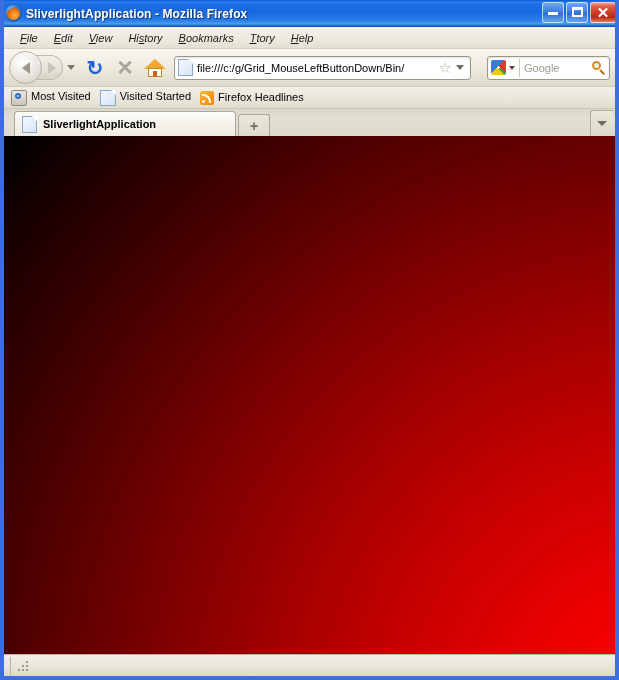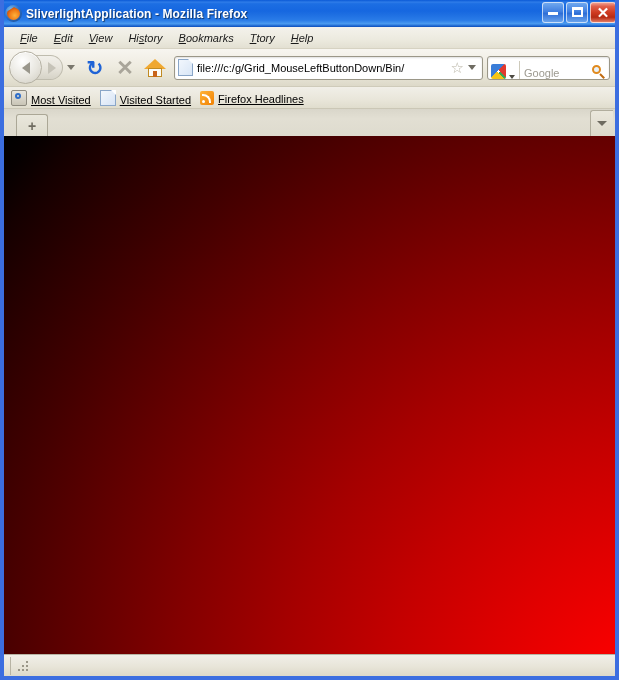--- a/index.html
+++ b/index.html
@@ -207,21 +207,21 @@
   }
   #home-icon .door {
     position: absolute; left: 9px; top: 12px;
     width: 4px; height: 6px;
     background: #c8651c;
   }
 
   #urlbar {
     flex: 1 1 auto;
     height: 24px;
-    margin: 0 4px 0 4px;
+    margin: 0 16px 0 4px;
     background: #ffffff;
     border: 1px solid #9b9788;
     border-radius: 3px;
     box-shadow: inset 0 1px 2px rgba(0,0,0,0.13);
     display: flex;
     align-items: center;
     padding: 0 2px 0 3px;
     box-sizing: border-box;
     min-width: 0;
   }
@@ -265,21 +265,21 @@
   }
   #searchbar {
     flex: 0 0 123px;
     width: 123px;
     height: 24px;
     background: #ffffff;
     border: 1px solid #9b9788;
     border-radius: 3px;
     box-shadow: inset 0 1px 2px rgba(0,0,0,0.13);
     display: flex;
-    align-items: flex-end;
+    align-items: center;
     padding: 0 3px;
     box-sizing: border-box;
   }
   #google-icon {
     width: 15px; height: 15px;
     flex: 0 0 15px;
     position: relative;
     background:
       linear-gradient(to bottom right, #3a7dd8 0%, #3a7dd8 46%, transparent 46%),
       linear-gradient(to bottom left, #e03a2f 0%, #e03a2f 46%, transparent 46%),
@@ -335,26 +335,25 @@
     height: 22px;
     background: linear-gradient(to bottom, #f1efe8 0%, #e9e6da 60%, #e0ddcd 100%);
     display: flex;
     align-items: center;
     padding-left: 7px;
     box-sizing: border-box;
     border-bottom: 1px solid #cbc7b6;
   }
   .bm {
     display: flex;
-    align-items: flex-end;
+    align-items: flex-start;
     font-size: 11px;
     color: #000;
     margin-right: 9px;
     white-space: nowrap;
-    text-decoration: underline;
   }
   .bm .bmlabel { margin-left: 4px; }
   .bm-ico {
     width: 14px; height: 14px;
     flex: 0 0 14px;
     position: relative;
   }
   .ico-mostvisited {
     background: linear-gradient(to bottom, #e8e6de, #c9c5b6);
     border: 1px solid #8d8a7e;
@@ -607,20 +606,24 @@
       <span class="bm-ico ico-page"></span>
       <span class="bmlabel">Visited Started</span>
     </div>
     <div class="bm">
       <span class="bm-ico ico-feed"></span>
       <span class="bmlabel">Firefox Headlines</span>
     </div>
   </div>
 
   <div id="tabbar">
+    <div id="tab-active">
+      <span class="page-icon"></span>
+      <span>SliverlightApplication</span>
+    </div>
     <div id="newtab">
       <span>+</span>
     </div>
     <div id="tablist-btn">
       <span class="caret"></span>
     </div>
   </div>
 
   <div id="content">
     <div id="silverlight-canvas"></div>

